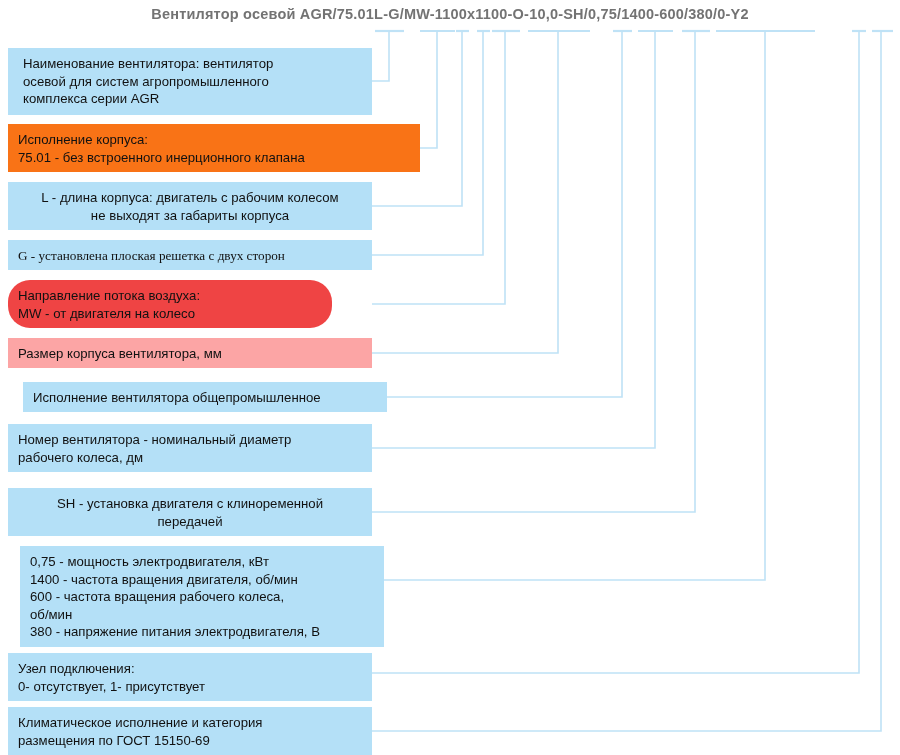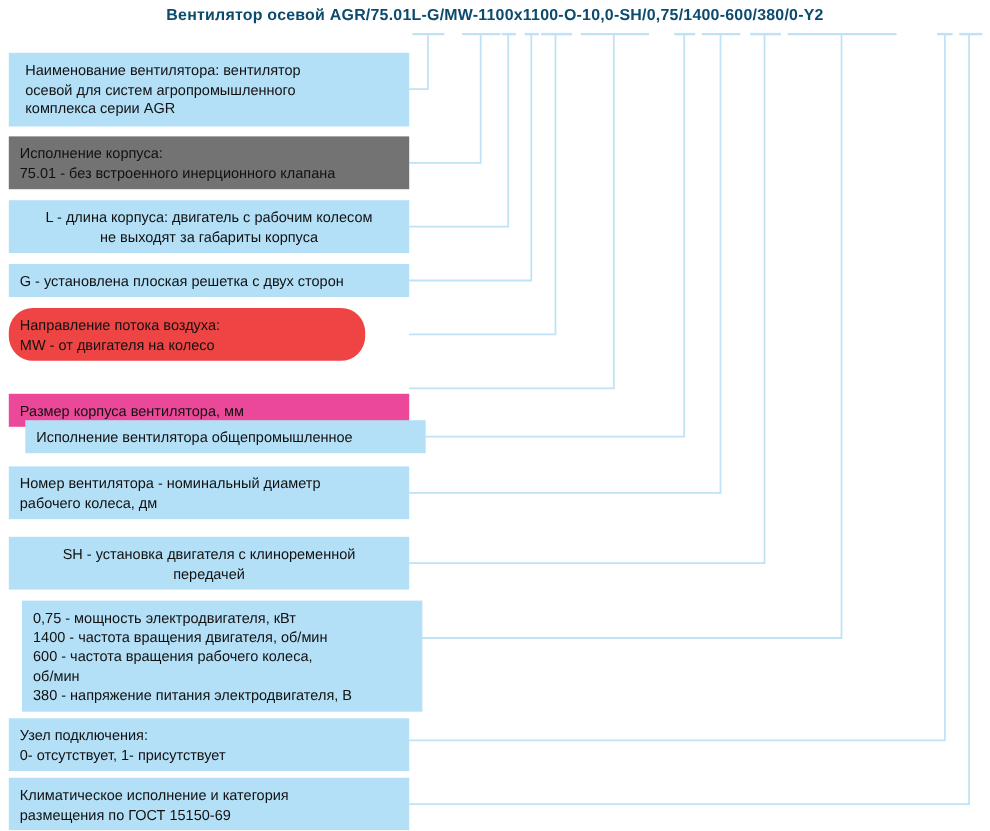--- a/index.html
+++ b/index.html
@@ -21,21 +21,21 @@
   }
   #title {
     position: absolute;
     left: 0;
     top: 6px;
     width: 900px;
     text-align: center;
     font-size: 14.5px;
     font-weight: bold;
     letter-spacing: 0.2px;
-    color: #0c4a6e;
+    color: #737373;
     white-space: nowrap;
   }
   #leaders {
     position: absolute;
     left: 0;
     top: 0;
     width: 900px;
     height: 755px;
     pointer-events: none;
   }
@@ -105,28 +105,28 @@
       <g>
         <line x1="872" y1="31" x2="893" y2="31" stroke="#bfe2f6" stroke-width="2.2"></line>
         <polyline points="881,31 881,731 372,731" fill="none" stroke="#bfe2f6" stroke-width="1.6"></polyline>
       </g>
     </svg>
 
   <div id="callout-layer">
       <div class="callout" style="left: 8px; top: 48px; width: 364px; height: 67px; background: rgb(180, 224, 247); padding-left: 15px;"><span>Наименование вентилятора: вентилятор
 осевой для систем агропромышленного
 комплекса серии AGR</span></div>
-      <div class="callout" style="left: 8px; top: 124px; width: 364px; height: 48px; background: #737373;"><span>Исполнение корпуса:
+      <div class="callout" style="left: 8px; top: 124px; width: 412px; height: 48px; background: #f97316;"><span>Исполнение корпуса:
 75.01 - без встроенного инерционного клапана</span></div>
       <div class="callout" style="left: 8px; top: 182px; width: 364px; height: 48px; background: rgb(180, 224, 247); text-align: center;"><span>L - длина корпуса: двигатель с рабочим колесом
 не выходят за габариты корпуса</span></div>
-      <div class="callout" style="left: 8px; top: 240px; width: 364px; height: 30px; background: rgb(180, 224, 247);"><span>G - установлена плоская решетка с двух сторон</span></div>
+      <div class="callout" style="left: 8px; top: 240px; width: 364px; height: 30px; background: rgb(180, 224, 247); font-family: Liberation Serif, serif;"><span>G - установлена плоская решетка с двух сторон</span></div>
       <div class="callout" style="left: 8px; top: 280px; width: 324px; height: 48px; background: #ef4444; border-radius: 22px;"><span>Направление потока воздуха:
 MW - от двигателя на колесо</span></div>
-      <div class="callout" style="left: 8px; top: 358px; width: 364px; height: 30px; background: #ec4899;"><span>Размер корпуса вентилятора, мм</span></div>
+      <div class="callout" style="left: 8px; top: 338px; width: 364px; height: 30px; background: #fca5a5;"><span>Размер корпуса вентилятора, мм</span></div>
       <div class="callout" style="left: 8px; top: 382px; width: 364px; height: 30px; background: rgb(180, 224, 247); margin-left: 15px;"><span>Исполнение вентилятора общепромышленное</span></div>
       <div class="callout" style="left: 8px; top: 424px; width: 364px; height: 48px; background: rgb(180, 224, 247);"><span>Номер вентилятора - номинальный диаметр
 рабочего колеса, дм</span></div>
       <div class="callout" style="left: 8px; top: 488px; width: 364px; height: 48px; background: rgb(180, 224, 247); text-align: center;"><span>SH - установка двигателя с клиноременной
 передачей</span></div>
       <div class="callout" style="left: 20px; top: 546px; width: 364px; height: 101px; background: rgb(180, 224, 247);"><span>0,75 - мощность электродвигателя, кВт
 1400 - частота вращения двигателя, об/мин
 600 - частота вращения рабочего колеса,
 об/мин
 380 - напряжение питания электродвигателя, В</span></div>

